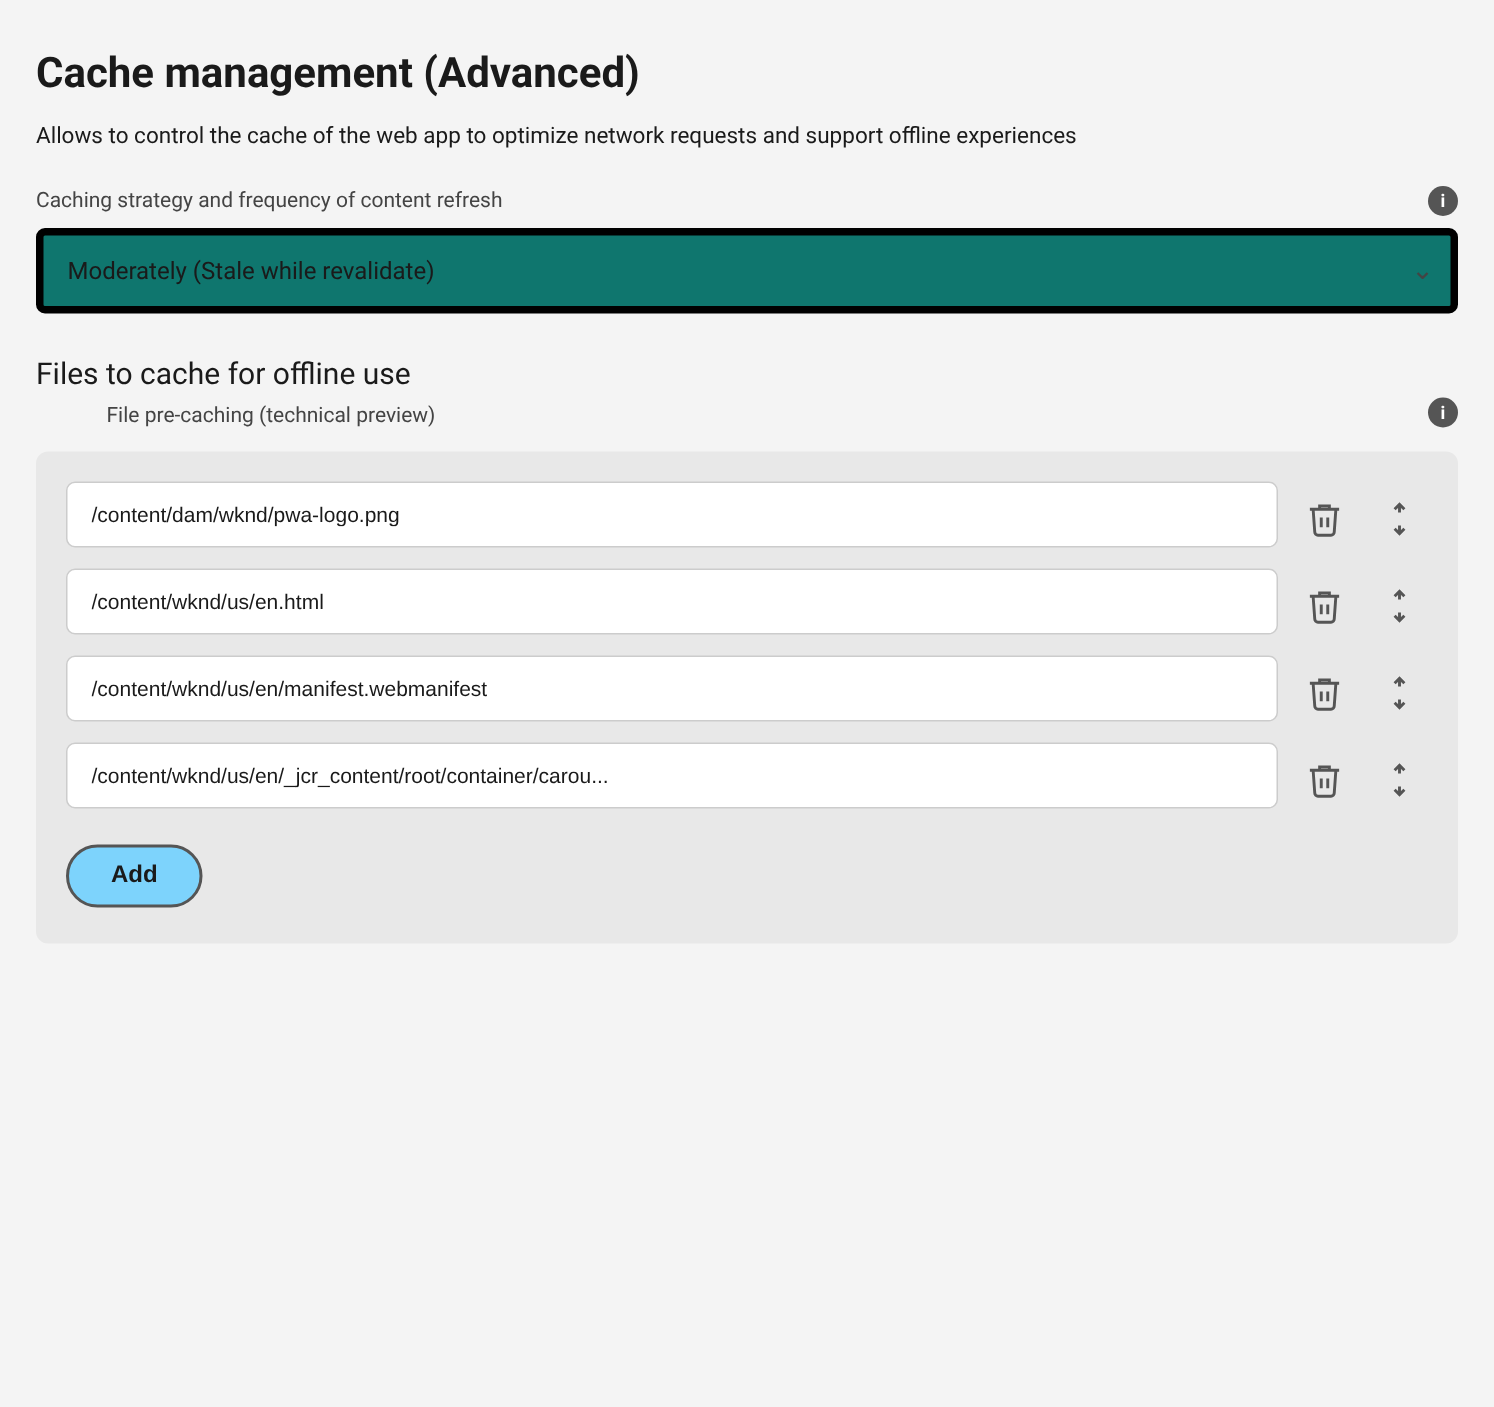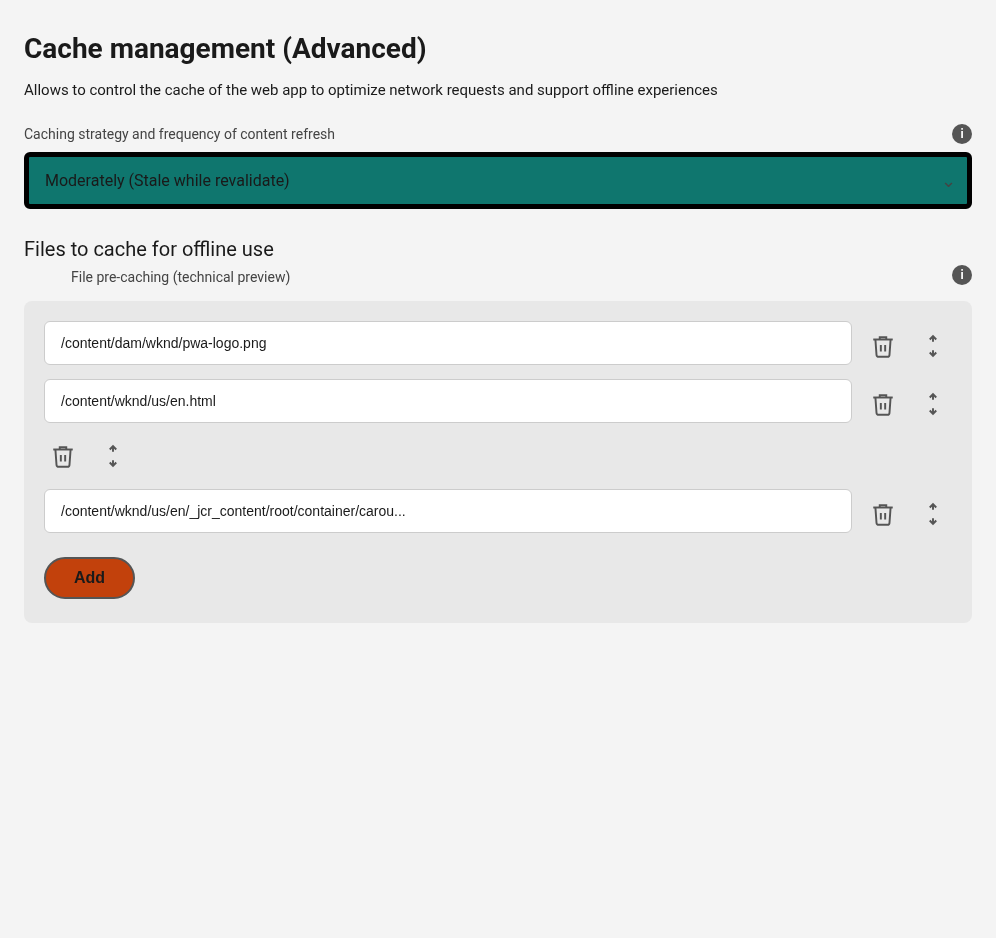--- a/index.html
+++ b/index.html
@@ -149,21 +149,21 @@
       height: 26px;
     }
 
     .sort-icon {
       width: 26px;
       height: 26px;
     }
 
     .add-btn {
       margin-top: 10px;
-      background: #c2410c;
+      background: #7dd3fc;
       border: 2px solid #555;
       border-radius: 24px;
       padding: 10px 28px;
       font-size: 16px;
       font-weight: 600;
       color: #1a1a1a;
       cursor: pointer;
     }
   </style>
 </head>
@@ -226,20 +226,21 @@
       <svg class="sort-icon" viewBox="0 0 24 24" fill="none" stroke="currentColor" stroke-width="1.8">
         <line x1="12" y1="3" x2="12" y2="8"></line>
         <polyline points="9 6 12 3 15 6"></polyline>
         <line x1="12" y1="21" x2="12" y2="16"></line>
         <polyline points="9 18 12 21 15 18"></polyline>
       </svg>
     </button>
   </div>
 
   <div class="file-item-row">
+    <input class="file-input" type="text" value="/content/wknd/us/en/manifest.webmanifest" style="">
     <button class="icon-btn">
       <svg class="trash-icon" viewBox="0 0 24 24" fill="none" stroke="currentColor" stroke-width="1.8">
         <polyline points="3 6 5 6 21 6"></polyline>
         <path d="M19 6l-1 14a2 2 0 01-2 2H8a2 2 0 01-2-2L5 6"></path>
         <path d="M10 11v6M14 11v6"></path>
         <path d="M9 6V4h6v2"></path>
       </svg>
     </button>
     <button class="icon-btn">
       <svg class="sort-icon" viewBox="0 0 24 24" fill="none" stroke="currentColor" stroke-width="1.8">

